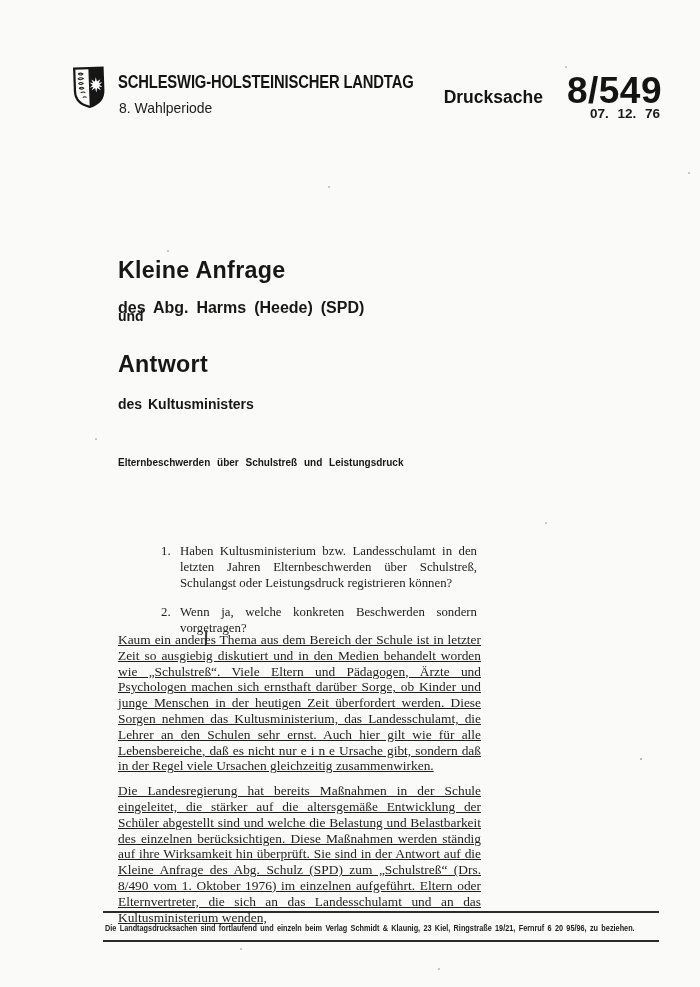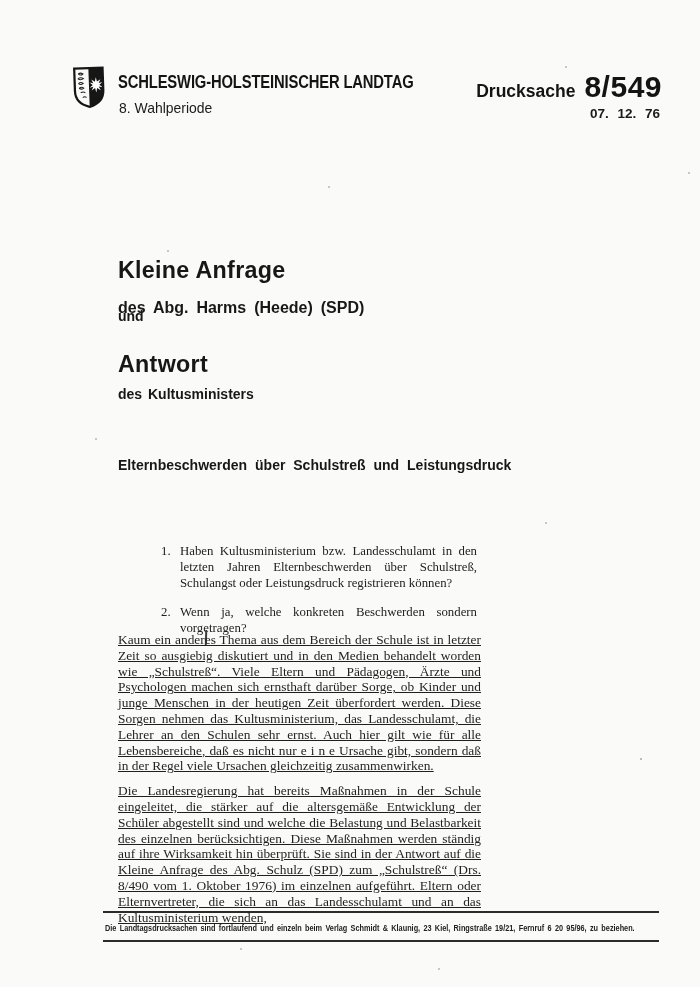--- a/index.html
+++ b/index.html
@@ -15,38 +15,38 @@
     font-family:"Liberation Sans",sans-serif;font-weight:700;font-size:18.5px;
     letter-spacing:-.2px;white-space:nowrap;color:#141414;
     transform:scaleX(.8);transform-origin:left top;
   }
   .period{
     position:absolute;left:119px;top:99px;
     font-family:"Liberation Sans",sans-serif;font-size:15px;color:#1a1a1a;
     transform:scaleX(.93);transform-origin:left top;white-space:nowrap;
   }
   .druck{
-    position:absolute;right:38px;top:70px;display:flex;align-items:baseline;gap:9px;
+    position:absolute;right:38px;top:70px;display:flex;align-items:baseline;gap:24px;
     font-family:"Liberation Sans",sans-serif;font-weight:700;color:#141414;white-space:nowrap;margin-left:31px;
   }
   .druck .label{font-size:17.5px;}
-  .druck .number{font-size:30px;letter-spacing:.5px;}
+  .druck .number{font-size:37px;letter-spacing:.5px;}
   .date{
     position:absolute;right:40px;top:106px;
     font-family:"Liberation Sans",sans-serif;font-size:13.5px;word-spacing:5px;color:#1a1a1a;font-weight:bold;
   }
   
   .h-sans{font-family:"Liberation Sans",sans-serif;font-weight:700;color:#171717;position:absolute;left:118px;white-space:nowrap;}
   .title-big{font-size:24px;letter-spacing:.3px;transform:scaleX(.97);transform-origin:left top;}
   .title-kleine{top:256px;}
   .author-line{top:299px;font-size:16px;word-spacing:3.5px;}
   .connector{top:308px;font-size:14px;}
   .title-antwort{top:350px;}
-  .respondent-line{top:386px;font-size:14px;word-spacing:2px;}
-  .subject-line{top:457px;font-size:14px;word-spacing:4px;}
+  .respondent-line{top:396px;font-size:14px;word-spacing:2px;}
+  .subject-line{top:457px;font-size:10px;word-spacing:4px;}
   
   .questions{
     position:absolute;left:161px;top:543px;width:316px;
     font-size:12.8px;line-height:16px;color:#222;
   }
   .q-item{display:flex;margin-bottom:13px;}
   .q-num{width:19px;flex:none;}
   .q-text{flex:1;text-align:justify;}
   
   .body-text{

